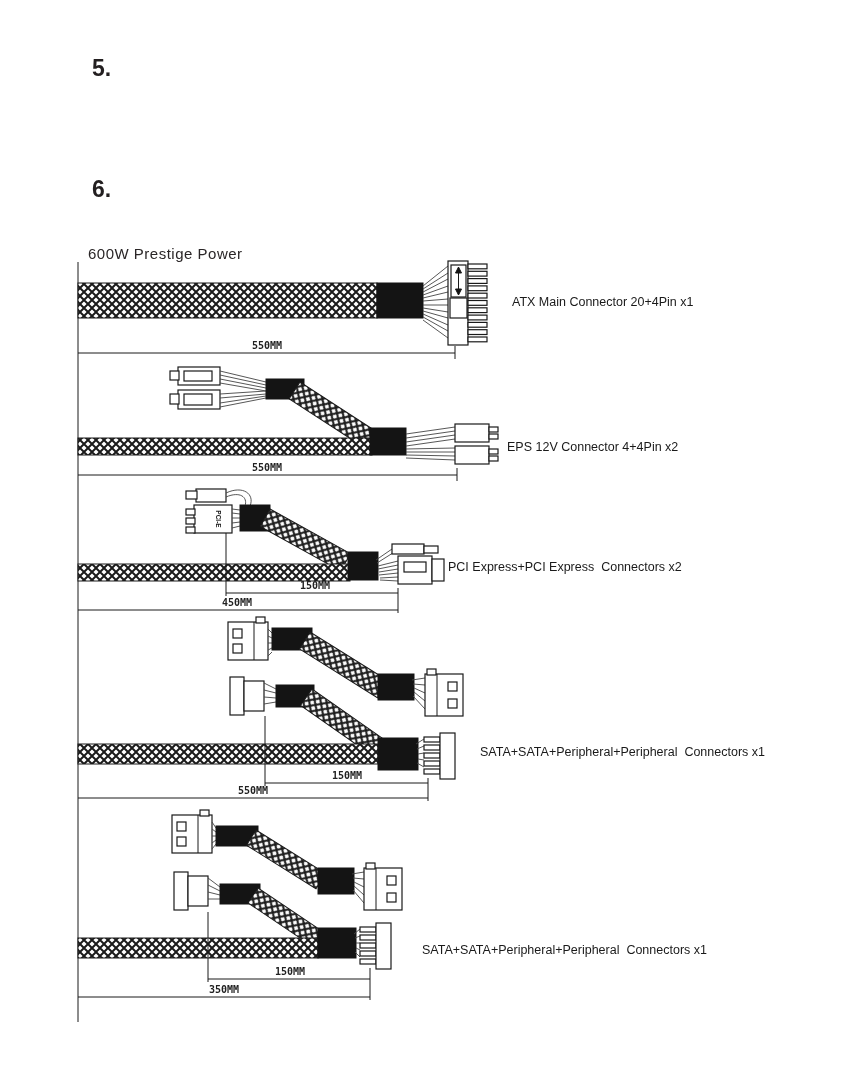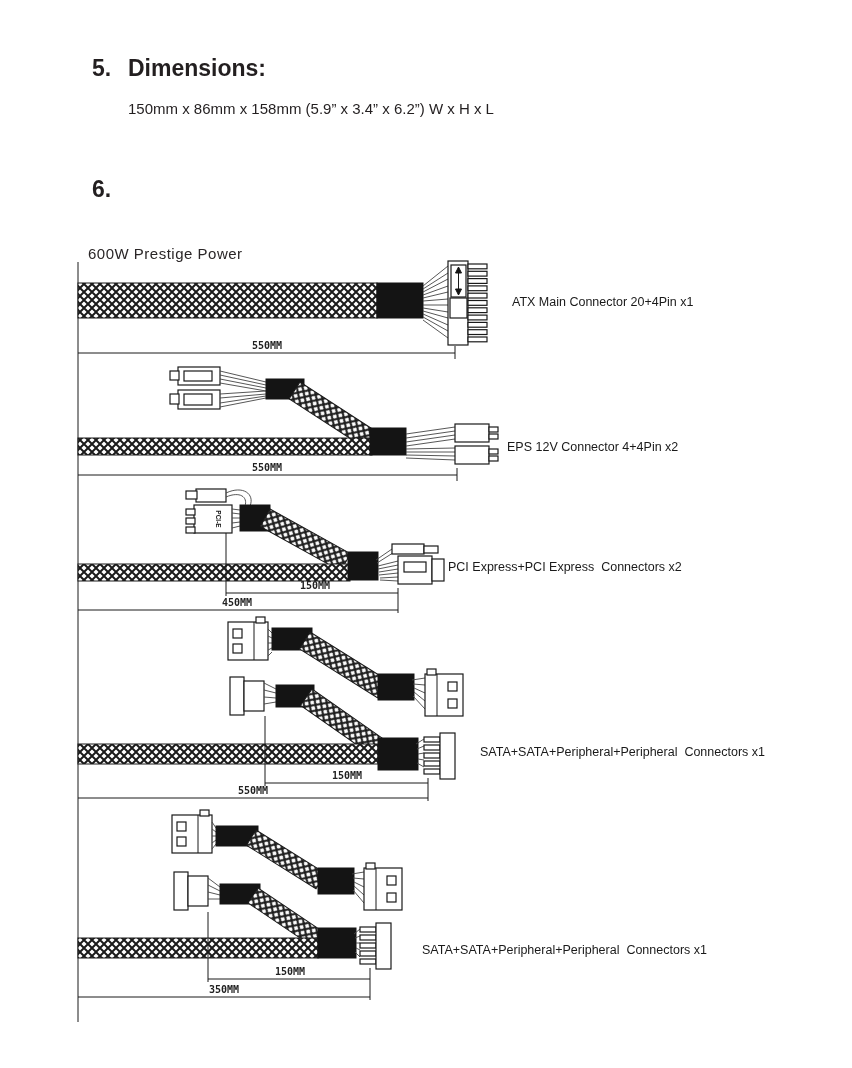--- a/index.html
+++ b/index.html
@@ -21,23 +21,21 @@
   .title15{font:15px "Liberation Sans",sans-serif;fill:#2a2627;letter-spacing:.5px;}
   .pcietxt{font:bold 6.5px "Liberation Sans",sans-serif;fill:#1a1a1a;text-anchor:middle;}
 </style>
 </head>
 <body>
 
 <div class="page">
 
   <div class="sec sec5">
     <span class="num">5.</span>
-    <span class="ttl">Dimensions:</span>
   </div>
-  <div class="dim-body">150mm x 86mm x 158mm (5.9” x 3.4” x 6.2”) W x H x L</div>
 
   <div class="sec sec6">
     <span class="num">6.</span>
   </div>
 
   <svg width="852" height="1068" viewBox="0 0 852 1068">
     <defs>
       <pattern id="braidpat" width="8" height="8" patternUnits="userSpaceOnUse">
         <rect width="8" height="8" fill="#fff"></rect>
         <path d="M0,0L8,8M8,0L0,8" stroke="#1a1a1a" stroke-width="2"></path>

